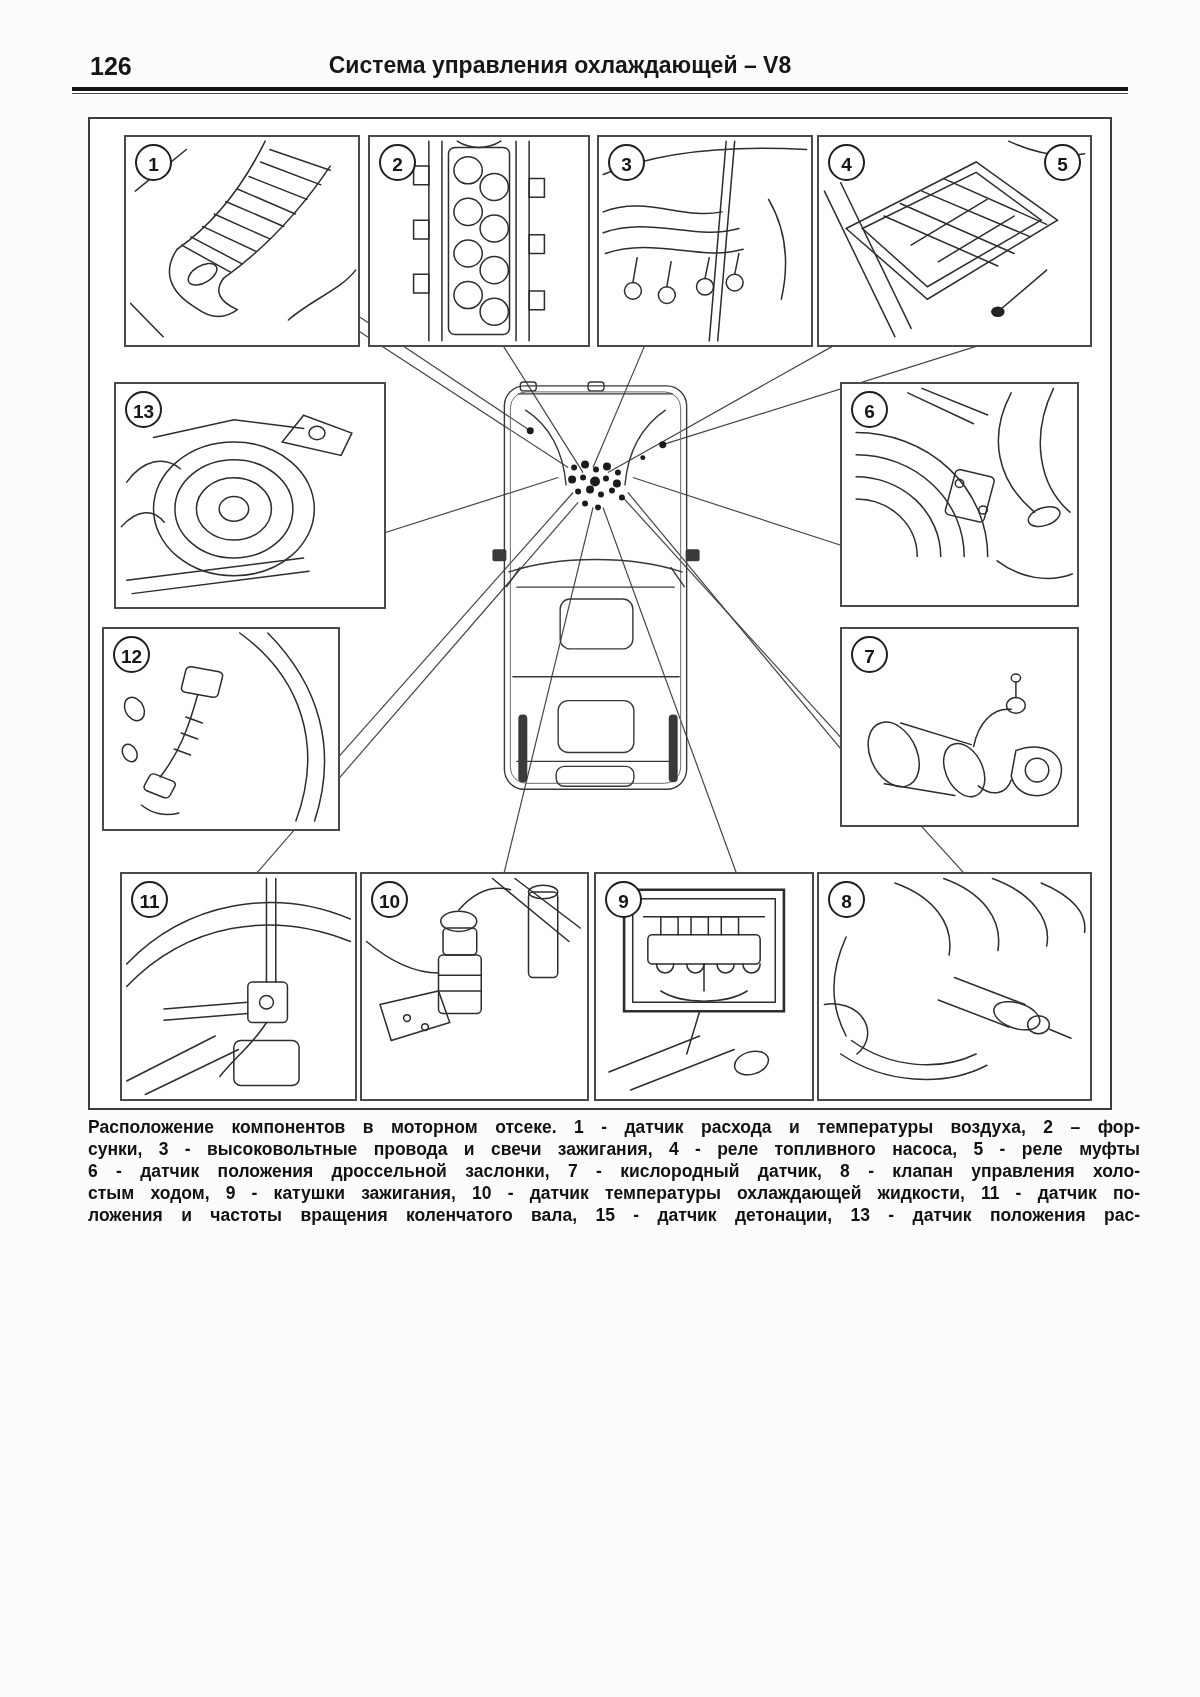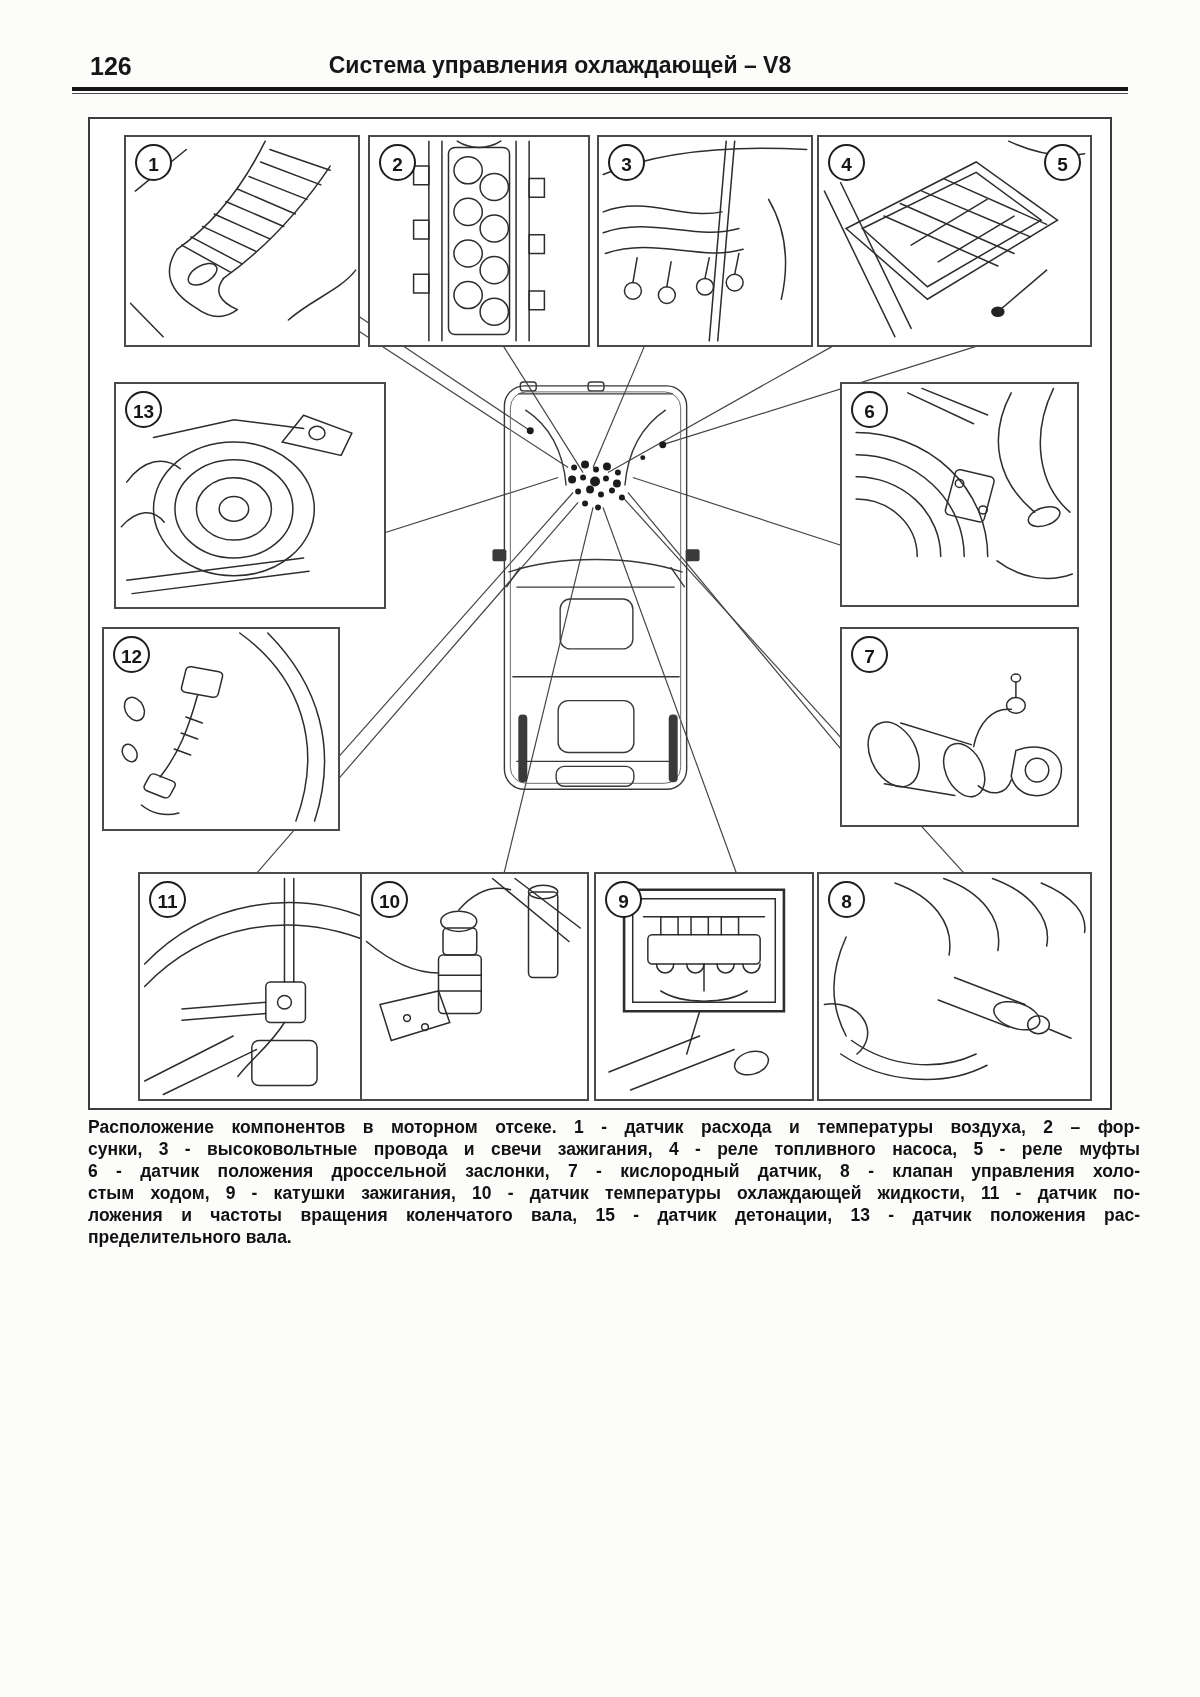--- a/index.html
+++ b/index.html
@@ -226,21 +226,21 @@
       <circle cx="74" cy="39" r="4"></circle>
         <path d="M74,35 V27"></path>
         <circle cx="74" cy="25" r="2"></circle>
       <path d="M74,62 C88,56 97,66 92,79 C87,89 74,86 72,75 Z"></path>
       <ellipse cx="83" cy="72" rx="5" ry="6"></ellipse>
       <path d="M58,80 C64,86 70,84 72,77"></path>
     </svg>
     <span class="badge">7</span>
   </div>
 
-  <div class="panel" style="left:48px;top:753px;width:237px;height:229px;">
+  <div class="panel" style="left:30px;top:753px;width:237px;height:229px;">
     <svg class="sketch" viewBox="0 0 100 100" preserveAspectRatio="none">
       <path d="M2,40 C28,12 66,6 98,20 M2,50 C28,22 64,16 98,30"></path>
       <path d="M62,2 V48 M66,2 V48"></path>
       <rect x="54" y="48" width="17" height="18" rx="2"></rect>
       <circle cx="62" cy="57" r="3"></circle>
       <path d="M62,66 C56,76 48,82 42,90"></path>
       <path d="M18,60 L54,57 M18,65 L54,62"></path>
       <rect x="48" y="74" width="28" height="20" rx="3"></rect>
       <path d="M2,92 L40,72 M10,98 L50,78"></path>
     </svg>
@@ -297,14 +297,13 @@
   </div>
 
 </div>
 
 <div class="caption">
   <div class="cap-line">Расположение компонентов в моторном отсеке. 1 - датчик расхода и температуры воздуха, 2 – фор-</div>
   <div class="cap-line">сунки, 3 - высоковольтные провода и свечи зажигания, 4 - реле топливного насоса, 5 - реле муфты</div>
   <div class="cap-line">6 - датчик положения дроссельной заслонки, 7 - кислородный датчик, 8 - клапан управления холо-</div>
   <div class="cap-line">стым ходом, 9 - катушки зажигания, 10 - датчик температуры охлаждающей жидкости, 11 - датчик по-</div>
   <div class="cap-line">ложения и частоты вращения коленчатого вала, 15 - датчик детонации, 13 - датчик положения рас-</div>
-  <div class="cap-line last">пределительного вала.</div>
 </div>
 
 </body></html>

